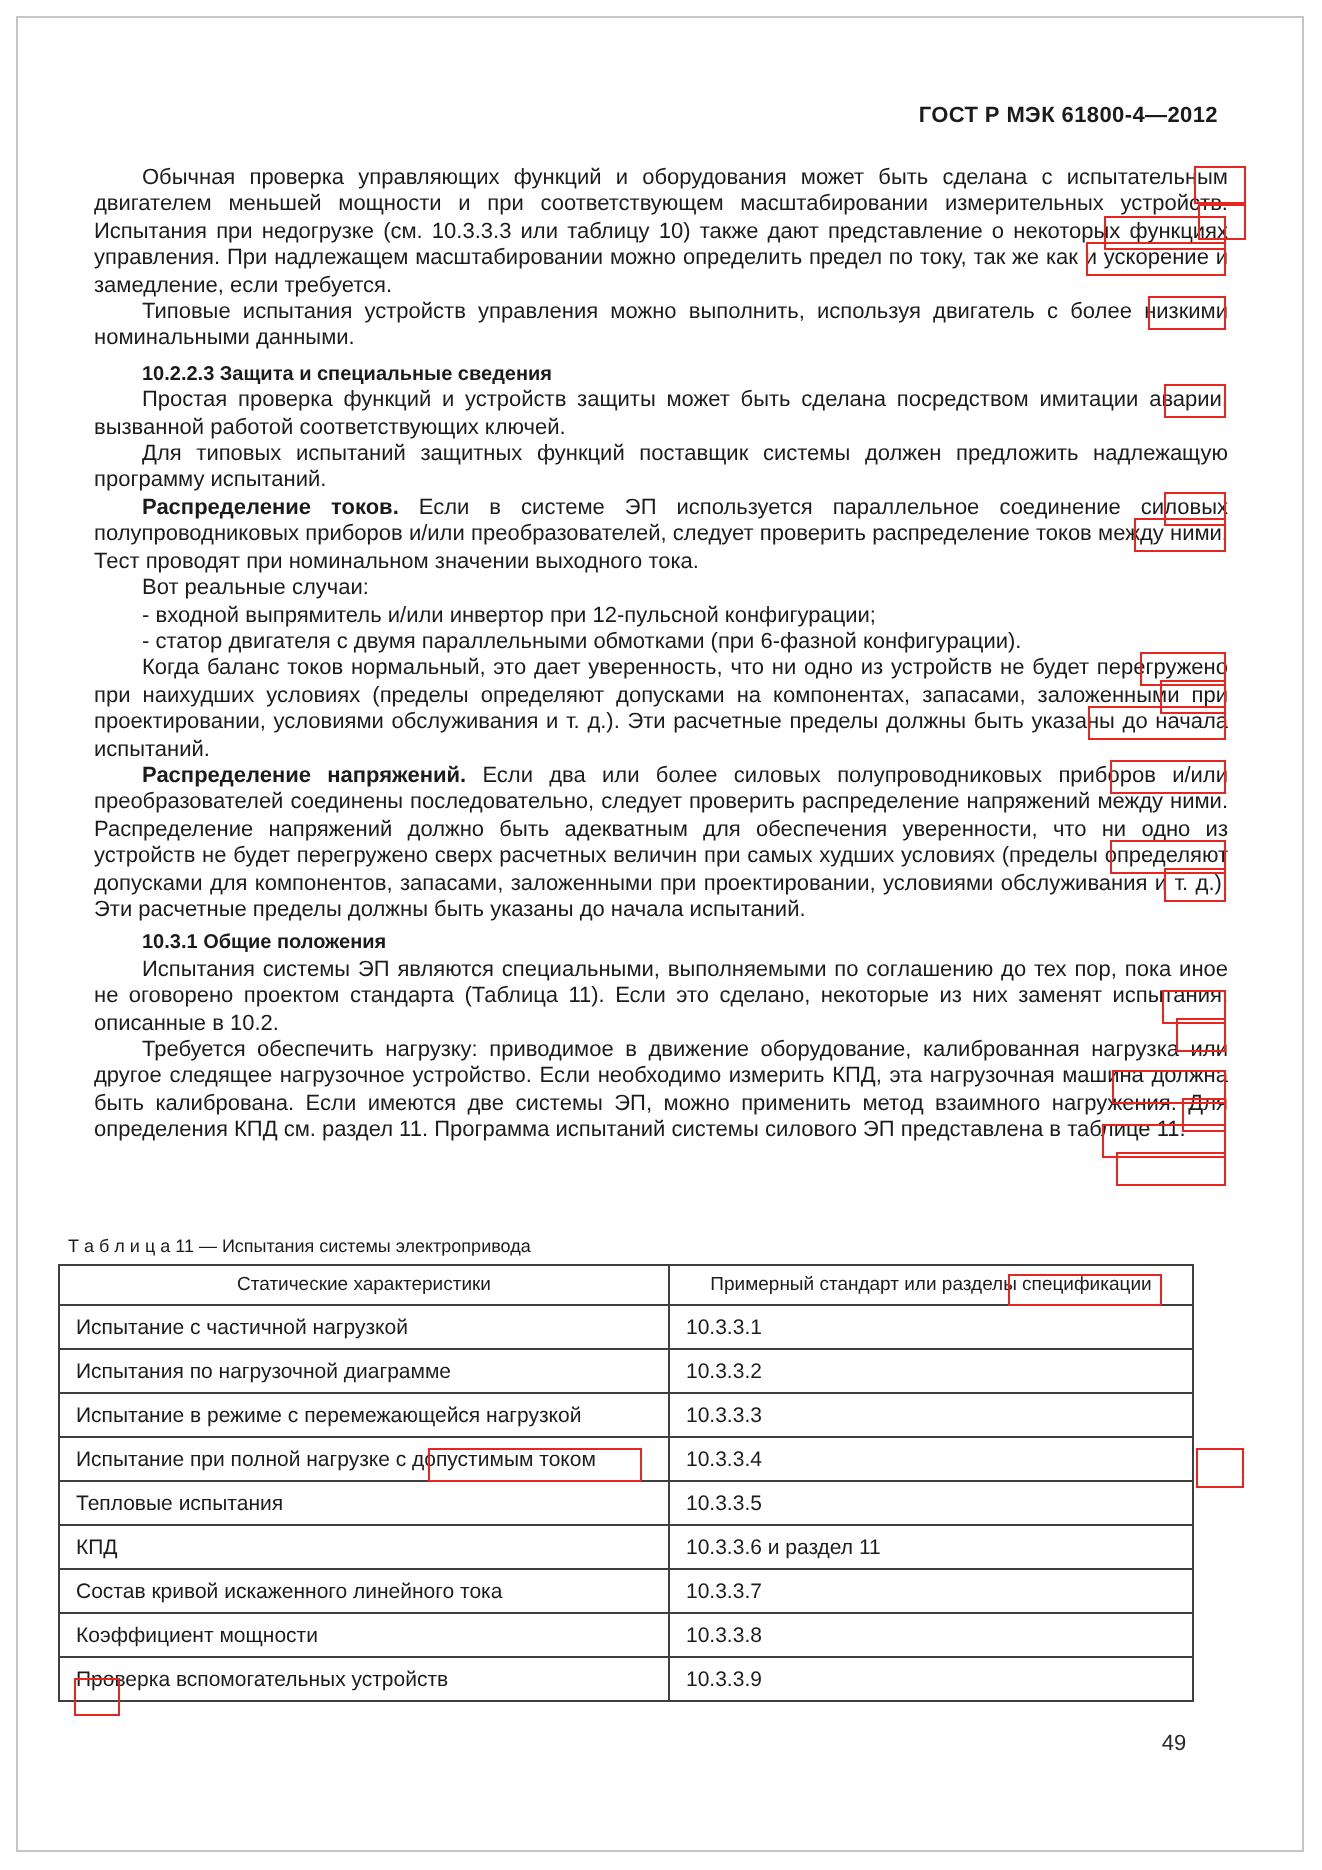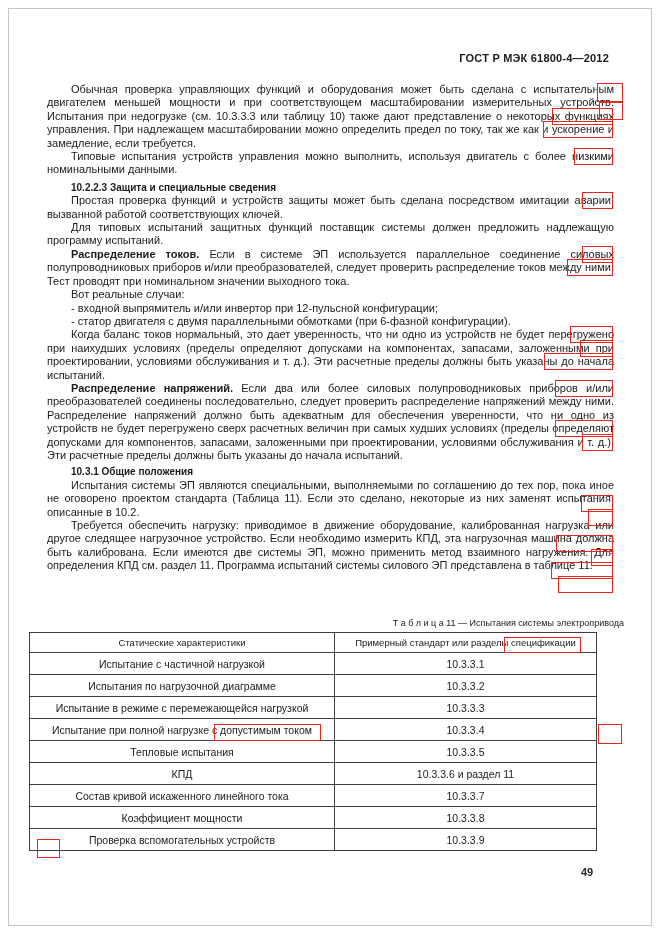--- a/index.html
+++ b/index.html
@@ -20,40 +20,40 @@
     position:absolute; top:83px; left:47px; width:567px;
     font-size:11px; line-height:13.4px; text-align:justify;
   }
   .para { text-indent:24px; margin:0; }
   .heading { font-weight:bold; font-size:10px; }
   .mt3 { margin-top:3px; }
   .mt4 { margin-top:4px; }
   .mt5 { margin-top:5px; }
   .lead { font-weight:bold; }
   .table-caption {
-    position:absolute; top:618px; left:57px; width:567px;
-    font-size:9px; color:#1b1b1b;text-align:right;
+    position:absolute; top:618px; left:34px; width:567px;
+    font-size:9px; color:#1b1b1b;
   }
   table.tests {
     position:absolute; top:632px; left:29px; width:567px;
     border-collapse:collapse; table-layout:fixed;
   }
   table.tests col.c1 { width:305px; }
   table.tests col.c2 { width:262px; }
   table.tests th, table.tests td { border:1px solid #3f3f3f; }
   table.tests th {
     font-weight:normal; font-size:9.5px; text-align:center;
     padding:4px 6px; vertical-align:middle;
   }
   table.tests td {
-    font-size:10.5px; padding:4.5px 8px; vertical-align:middle; text-align:center;
+    font-size:10.5px; padding:4.5px 8px; vertical-align:middle; text-align:left;
   }
   .page-num {
     position:absolute; top:866px; left:560px; width:54px;
-    text-align:center; font-size:11px; color:#2a2a2a;font-weight:bold;
+    text-align:center; font-size:11px; color:#2a2a2a;
   }
   .ann {
     position:absolute; border:1.5px solid #e8251f; background:transparent;
     pointer-events:none;
   }
 </style>
 </head>
 <body>
 
 <div class="page-frame"></div>

